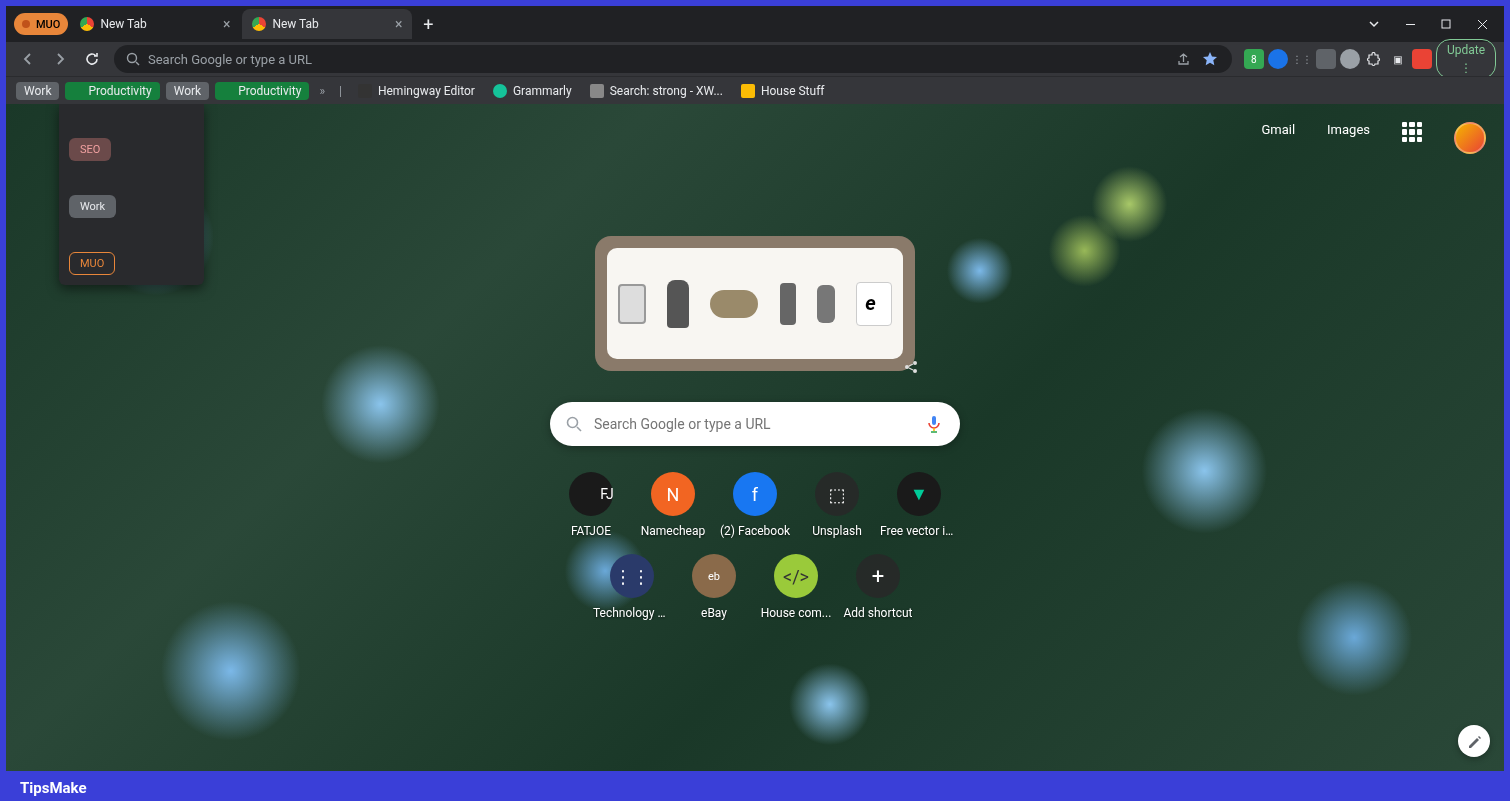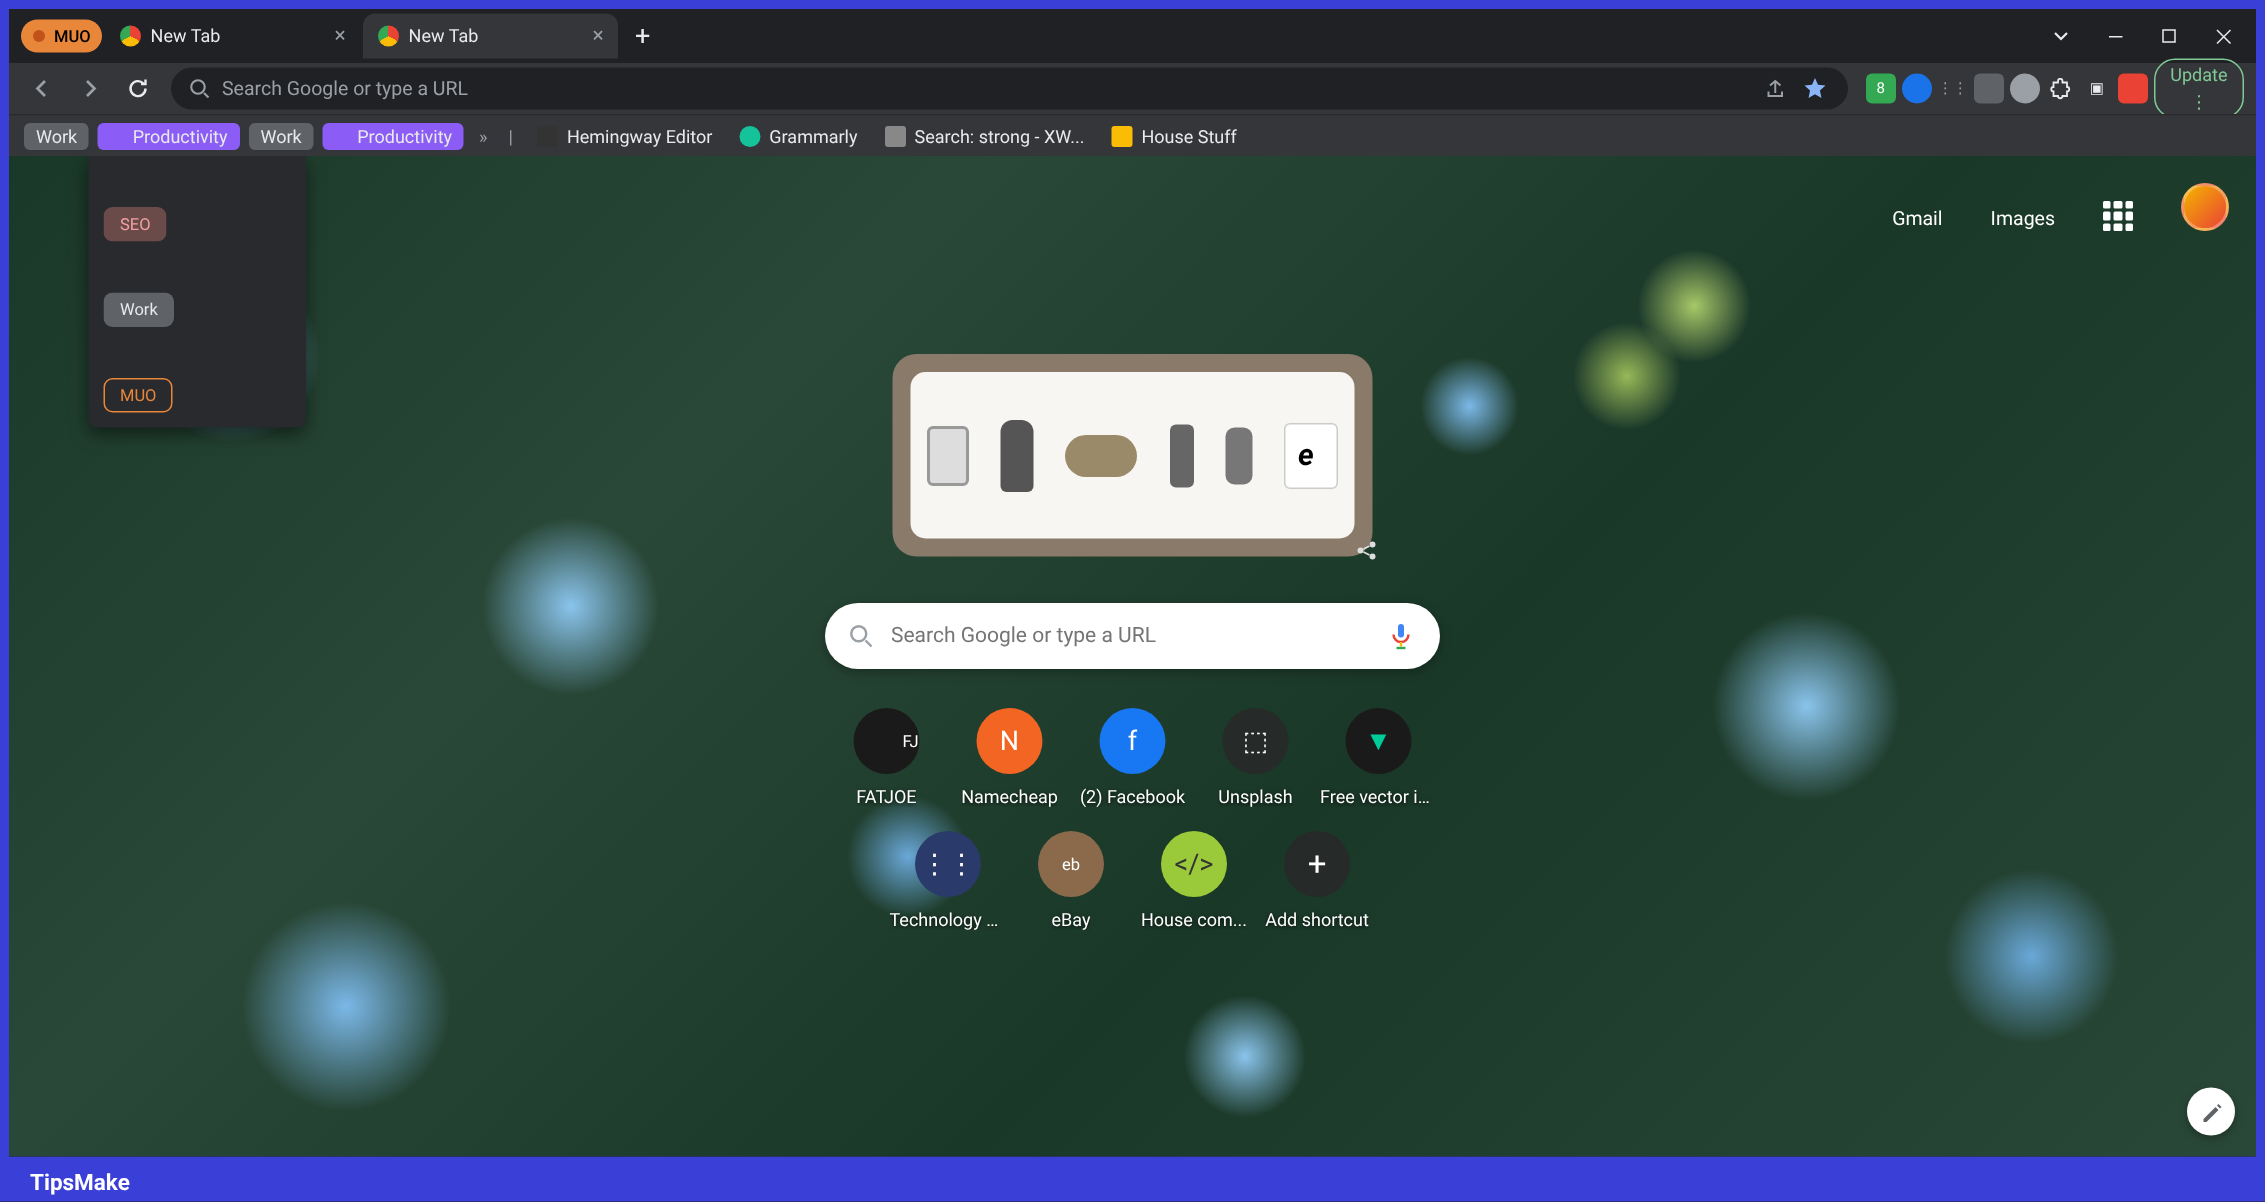--- a/index.html
+++ b/index.html
@@ -22,21 +22,21 @@
 .omnibox-text { color: #9aa0a6; font-size: 13px; flex: 1; }
 .omnibox-actions { display: flex; gap: 6px; align-items: center; }
 .omnibox-action { width: 20px; height: 20px; display: flex; align-items: center; justify-content: center; color: #9aa0a6; }
 .star-icon { color: #8ab4f8; }
 .ext-row { display: flex; gap: 4px; align-items: center; padding-left: 4px; }
 .ext-icon { width: 20px; height: 20px; border-radius: 4px; display: flex; align-items: center; justify-content: center; font-size: 10px; }
 .update-btn { border: 1px solid #81c995; color: #81c995; border-radius: 14px; padding: 3px 10px; font-size: 12px; display: flex; align-items: center; gap: 4px; cursor: pointer; flex-direction: column; }
 .bookmarks-bar { height: 28px; background: #35363a; border-top: 1px solid #2a2b2e; display: flex; align-items: center; padding: 0 10px; gap: 6px; font-size: 12px; color: #e8eaed; }
 .bm-group { padding: 2px 8px; border-radius: 4px; cursor: pointer; }
 .bm-group.work { background: #5f6368; }
-.bm-group.productivity { background: #8b5cf6; padding-left: 23px; }
+.bm-group.productivity { background: #15803d; padding-left: 23px; }
 .bm-sep { color: #9aa0a6; padding: 0 4px; }
 .bm-item { display: flex; align-items: center; gap: 6px; padding: 2px 6px; cursor: pointer; }
 .bm-fav { width: 14px; height: 14px; border-radius: 2px; }
 .content { flex: 1; position: relative; background: linear-gradient(135deg, #2a4838 0%, #1a3828 50%, #2a4838 100%); overflow: hidden; }
 .bg-flowers { position: absolute; inset: 0; background:
   radial-gradient(circle at 10% 20%, #7bb8e8 0%, transparent 4%),
   radial-gradient(circle at 25% 45%, #8ac4ec 0%, transparent 5%),
   radial-gradient(circle at 40% 70%, #6aa8d8 0%, transparent 4%),
   radial-gradient(circle at 65% 25%, #7bb8e8 0%, transparent 3%),
   radial-gradient(circle at 80% 55%, #8ac4ec 0%, transparent 5%),
@@ -45,21 +45,21 @@
   radial-gradient(circle at 55% 90%, #8ac4ec 0%, transparent 4%),
   radial-gradient(circle at 75% 15%, #a8c868 0%, transparent 3%),
   radial-gradient(circle at 72% 22%, #98b858 0%, transparent 3%),
   linear-gradient(135deg, #1a3828 0%, #2a4838 30%, #1a3828 60%, #2a4838 100%);
   filter: blur(0.5px); }
 .group-dropdown { position: absolute; top: 0; left: 53px; width: 145px; background: #292a2d; box-shadow: 0 4px 12px rgba(0,0,0,0.5); padding: 10px; z-index: 100; border-radius: 0 0 6px 6px; display: flex; flex-direction: column; gap: 10px; }
 .group-tag { padding: 4px 10px; border-radius: 6px; font-size: 11px; align-self: flex-start; border: 1px solid transparent; cursor: pointer; margin-top: 24px; }
 .group-tag.seo { background: #6b4a4a; color: #f0a0a0; }
 .group-tag.work-tag { background: #5f6368; color: #e8eaed; }
 .group-tag.muo-tag { border-color: #e8863a; color: #e8863a; }
-.top-links { position: absolute; top: 18px; right: 18px; display: flex; align-items: flex-end; gap: 32px; color: #fff; font-size: 13px; z-index: 10; }
+.top-links { position: absolute; top: 18px; right: 18px; display: flex; align-items: flex-start; gap: 32px; color: #fff; font-size: 13px; z-index: 10; }
 .apps-grid { width: 20px; height: 20px; display: grid; grid-template-columns: repeat(3,1fr); grid-template-rows: repeat(3,1fr); gap: 2px; cursor: pointer; }
 .apps-grid span { background: #fff; border-radius: 1px; }
 .avatar { width: 32px; height: 32px; border-radius: 50%; background: linear-gradient(135deg, #f4b400, #ea4335); border: 2px solid rgba(255,255,255,0.3); cursor: pointer; }
 .doodle-card { position: absolute; top: 132px; left: 50%; transform: translateX(-50%); width: 320px; height: 135px; background: #8a7a6a; border-radius: 16px; padding: 12px; z-index: 5; }
 .doodle-inner { width: 100%; height: 100%; background: #f8f6f2; border-radius: 10px; display: flex; align-items: center; justify-content: space-around; position: relative; }
 .doodle-item { width: 30px; height: 50px; background: #888; border-radius: 4px; }
 .doodle-share { position: absolute; bottom: -4px; right: -4px; color: #ddd; }
 .search-box { position: absolute; top: 298px; left: 50%; transform: translateX(-50%); width: 410px; height: 44px; background: #fff; border-radius: 22px; display: flex; align-items: center; padding: 0 16px; gap: 12px; z-index: 5; box-shadow: 0 2px 8px rgba(0,0,0,0.3); }
 .search-icon { color: #9aa0a6; }
 .search-input { flex: 1; border: none; outline: none; font-size: 14px; color: #3c4043; background: transparent; }
@@ -267,21 +267,21 @@
             <path d="M5 9a5 5 0 0010 0" stroke="#ea4335" fill="none" stroke-width="1.6"></path>
             <path d="M10 14v3" stroke="#fbbc05" stroke-width="1.6"></path>
             <path d="M7 18h6" stroke="#34a853" stroke-width="1.6"></path>
           </svg>
         </span>
     </div>
 
     <div class="shortcuts" style="grid-template-columns: repeat(5, 82px);">
       <div class="shortcut">
         <div class="shortcut-icon" style="background:#1a1a1a;">
-            <span style="font-size:11px;margin-left:32px;">FJ</span>
+            <span style="font-size:14px;margin-left:32px;">FJ</span>
           </div>
         <span class="shortcut-label">FATJOE</span>
       </div>
       <div class="shortcut">
         <div class="shortcut-icon orange">N</div>
         <span class="shortcut-label">Namecheap</span>
       </div>
       <div class="shortcut">
         <div class="shortcut-icon fb">f</div>
         <span class="shortcut-label">(2) Facebook</span>

